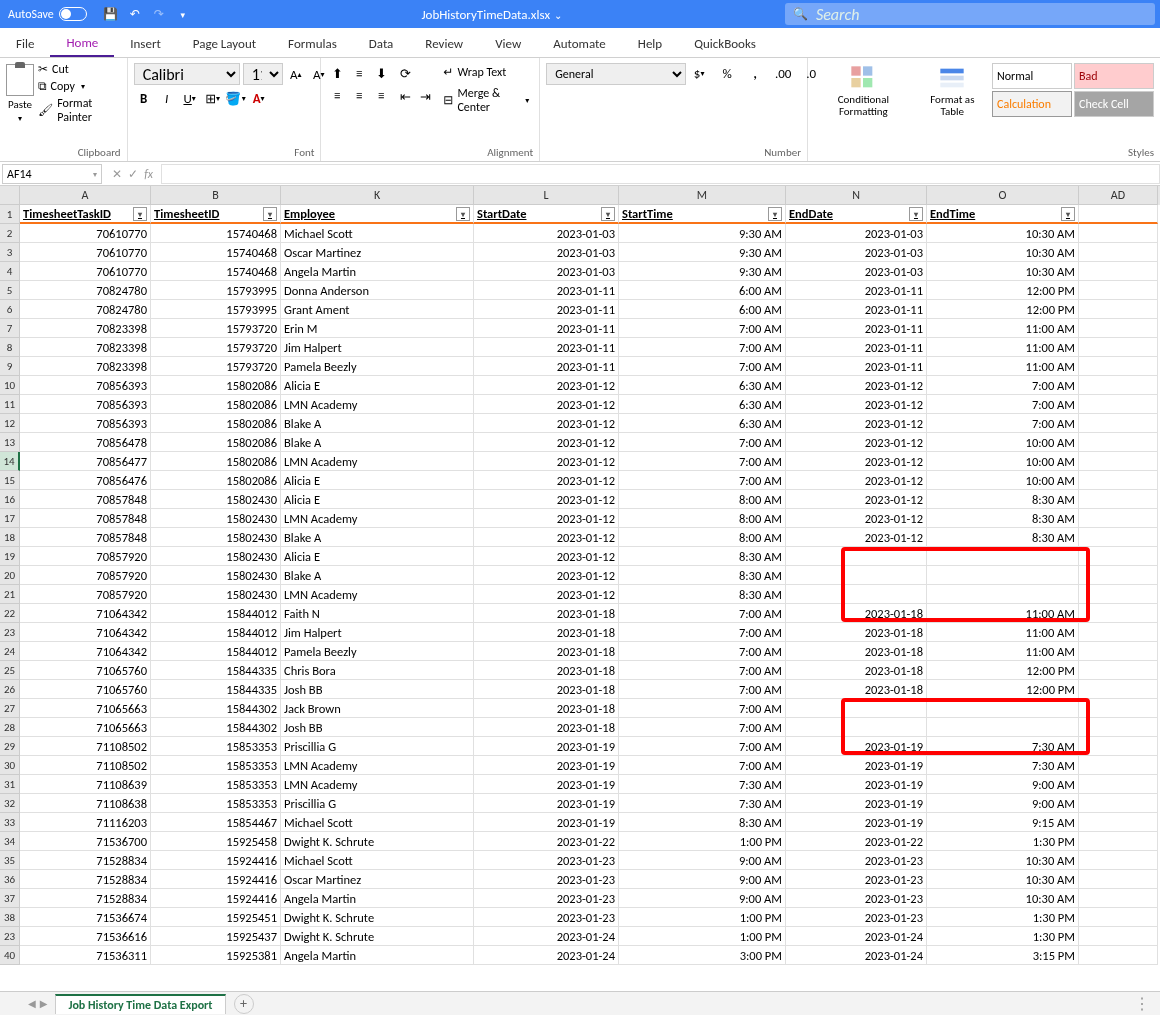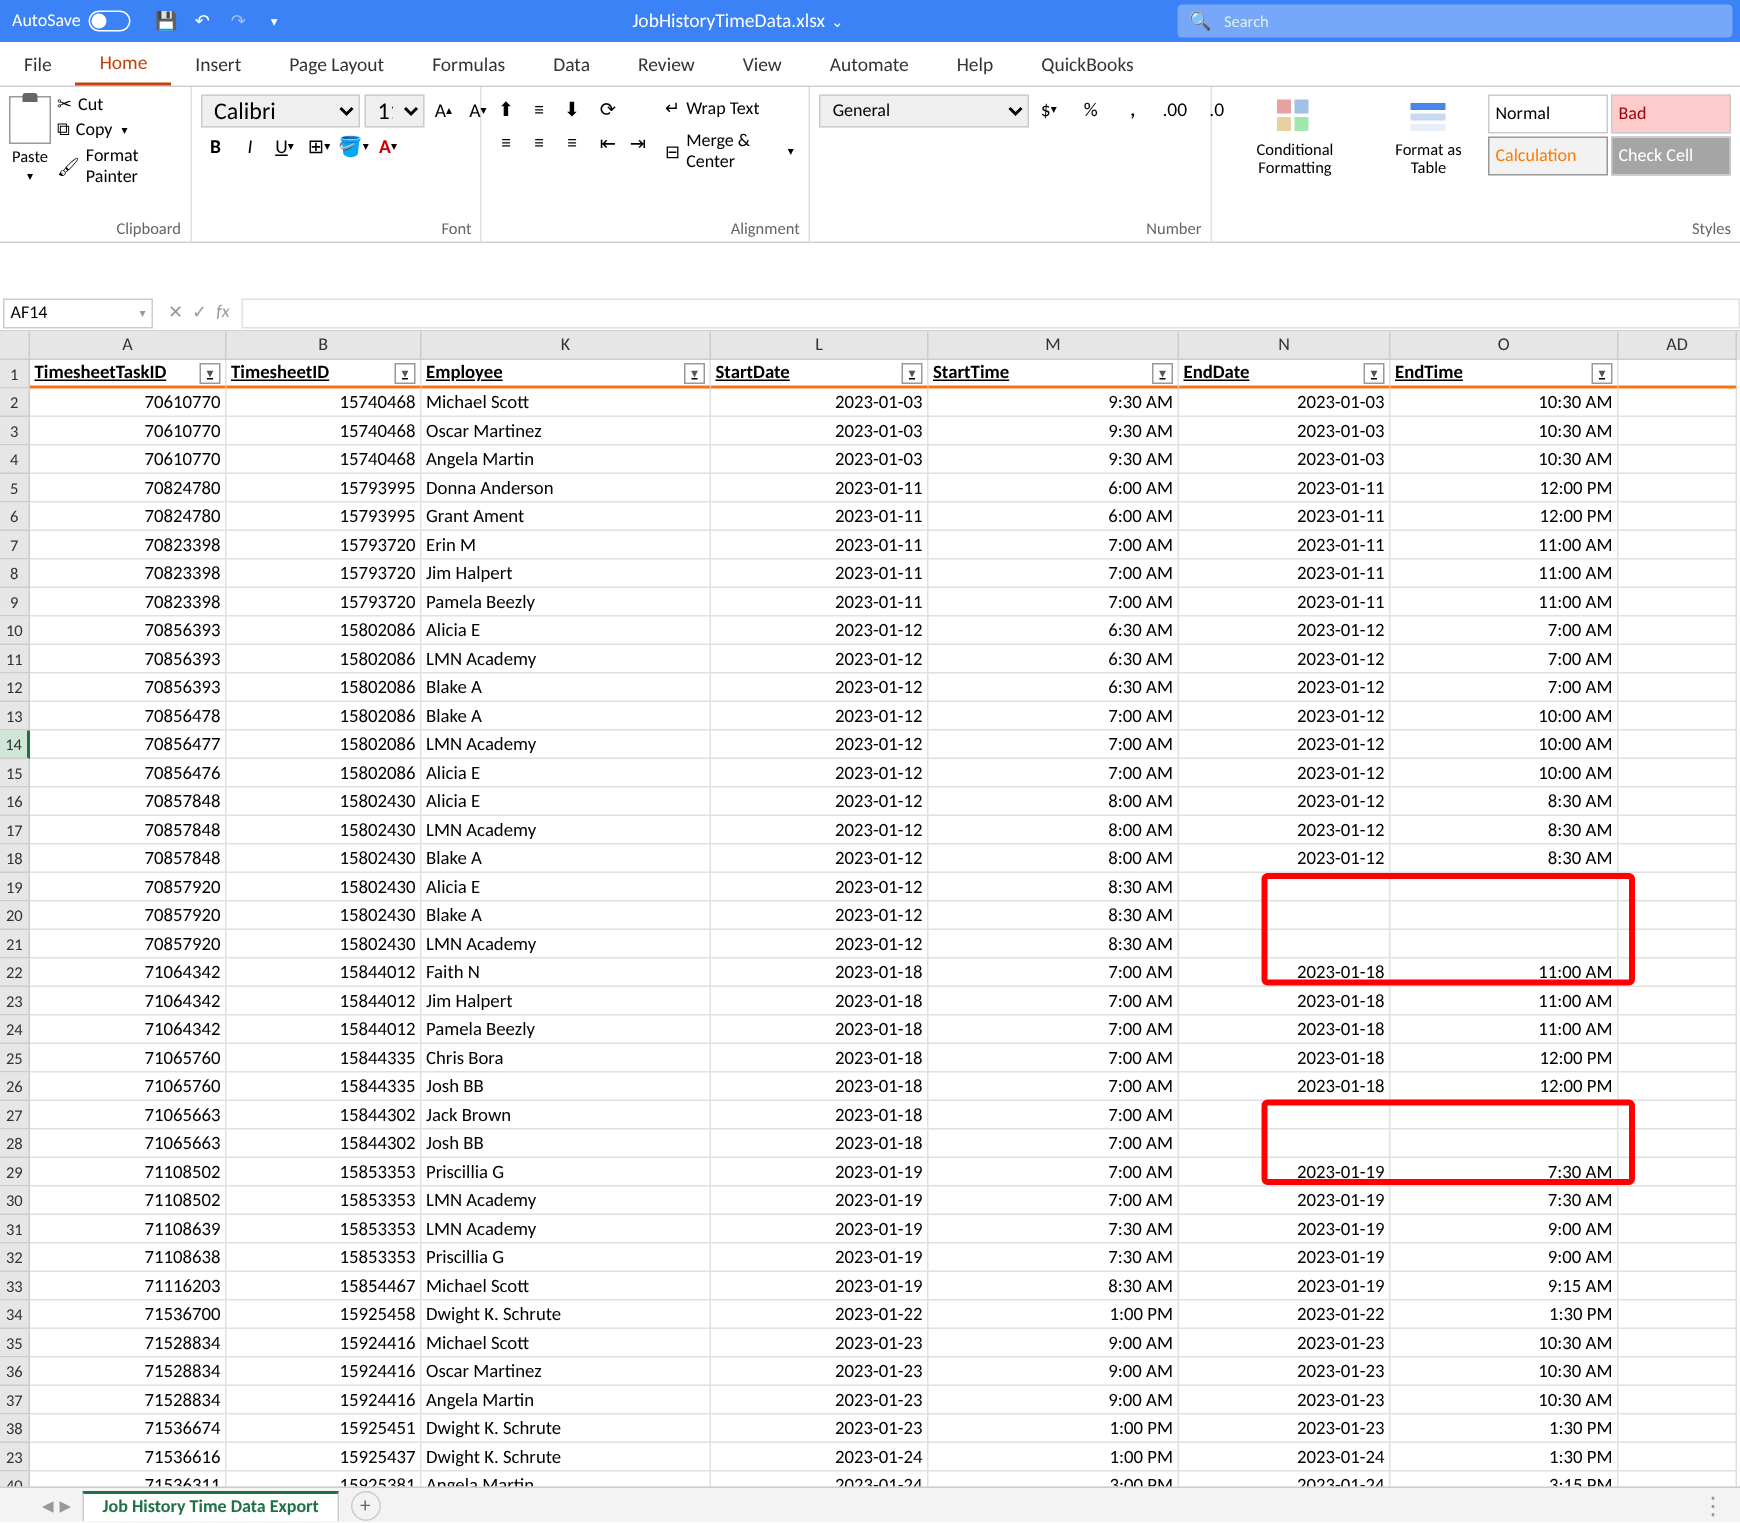--- a/index.html
+++ b/index.html
@@ -8,27 +8,27 @@
 
 .titlebar { background: #3b82f6; height: 28px; display: flex; align-items: center; color: #fff; font-size: 12px; }
 .autosave { display: flex; align-items: center; gap: 5px; padding: 0 8px; }
 .toggle { width: 28px; height: 14px; border: 1px solid #fff; border-radius: 7px; position: relative; }
 .toggle::after { content: ''; position: absolute; width: 10px; height: 10px; background: #fff; border-radius: 50%; left: 1px; top: 1px; }
 .qat { display: flex; gap: 8px; padding: 0 8px; align-items: center; }
 .qat-icon { width: 16px; height: 16px; display: flex; align-items: center; justify-content: center; color: #fff; font-size: 12px; }
 .filename { flex: 1; text-align: center; font-size: 13px; }
 .filename .dd { font-size: 10px; margin-left: 4px; }
 .search-box { display: flex; align-items: center; background: rgba(255,255,255,0.3); border-radius: 3px; width: 370px; height: 22px; margin-right: 5px; padding: 0 8px; gap: 8px; }
-.search-box input { background: transparent; border: none; outline: none; color: #fff; font-size: 11px; width: 100%; }
+.search-box input { background: transparent; border: none; outline: none; color: #fff; font-size: 16px; width: 100%; font-style: italic; }
 .search-box input::placeholder { color: #e0f0e8; }
 
 
 .ribbon-tabs { height: 30px; display: flex; align-items: end; border-bottom: 1px solid #d0d0d0; background: #fff; }
 .tab { padding: 0 16px; height: 28px; display: flex; align-items: center; font-size: 13px; color: #333; cursor: pointer; }
-.tab.active { border-bottom: 2px solid #c2410c; font-weight: 400; color: #c2410c; }
+.tab.active { border-bottom: 2px solid #4c1d95; font-weight: 400; color: #a21caf; }
 
 
 .ribbon { height: 104px; background: #fff; border-bottom: 1px solid #d0d0d0; display: flex; }
 .group { border-right: 1px solid #e0e0e0; padding: 2px 6px 0; display: flex; flex-direction: column; min-width: 50px; }
 .group-body { flex: 1; display: flex; align-items: flex-start; gap: 4px; }
 .group-label { text-align: right; font-size: 11px; color: #666; padding: 2px 0; position: relative; }
 
 .clipboard-left { display: flex; flex-direction: column; align-items: center; gap: 2px; padding-top: 4px; }
 .paste-icon { width: 28px; height: 32px; background: #fff; border: 1px solid #999; position: relative; }
 .paste-icon::before { content: ''; position: absolute; top: -3px; left: 8px; width: 10px; height: 6px; background: #666; border-radius: 2px 2px 0 0; }
@@ -56,21 +56,21 @@
 .style-ico { width: 28px; height: 28px; }
 
 .style-gallery { display: grid; grid-template-columns: 80px 80px; grid-template-rows: 26px 26px; gap: 2px; padding-top: 3px; }
 .style-cell { border: 1px solid #ccc; display: flex; align-items: center; padding: 0 4px; font-size: 12px; }
 .sc-normal { background: #fff; }
 .sc-bad { background: #ffccce; color: #9c0006; }
 .sc-calc { background: #f2f2f2; color: #fa7d00; border-color: #999; }
 .sc-check { background: #a5a5a5; color: #fff; }
 
 
-.formula-bar { height: 24px; display: flex; align-items: center; border-bottom: 1px solid #d0d0d0; font-size: 12px; margin-top: 35px; }
+.formula-bar { height: 24px; display: flex; align-items: center; border-bottom: 1px solid #d0d0d0; font-size: 12px; }
 .name-box { width: 100px; border: 1px solid #ccc; height: 20px; margin: 0 2px; padding: 0 4px; display: flex; align-items: center; justify-content: space-between; }
 .fx-btns { display: flex; gap: 6px; padding: 0 8px; color: #999; }
 .fx-input { flex: 1; border: 1px solid #e0e0e0; height: 20px; padding: 0 4px; }
 
 
 .grid-wrap { position: relative; }
 .col-headers { display: flex; height: 19px; background: #e6e6e6; }
 .select-all { width: 20px; border-right: 1px solid #ccc; border-bottom: 1px solid #ccc; background: #e6e6e6; }
 .col-h { border-right: 1px solid #ccc; border-bottom: 1px solid #ccc; display: flex; align-items: center; justify-content: center; font-size: 12px; color: #333; }
 .rows { }

